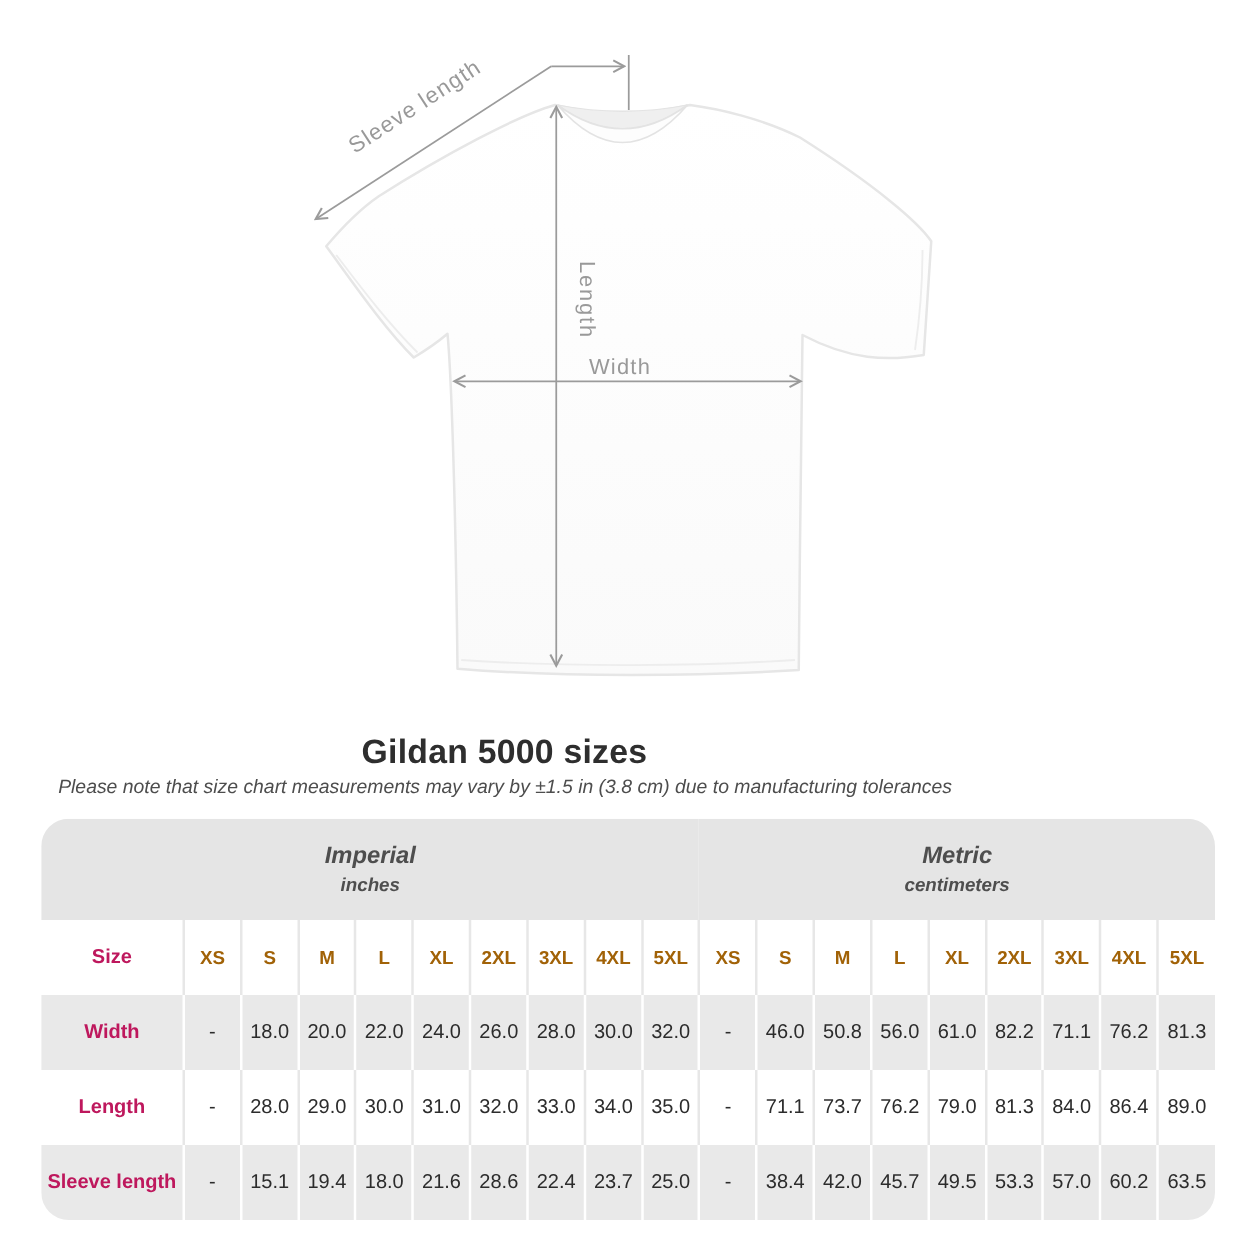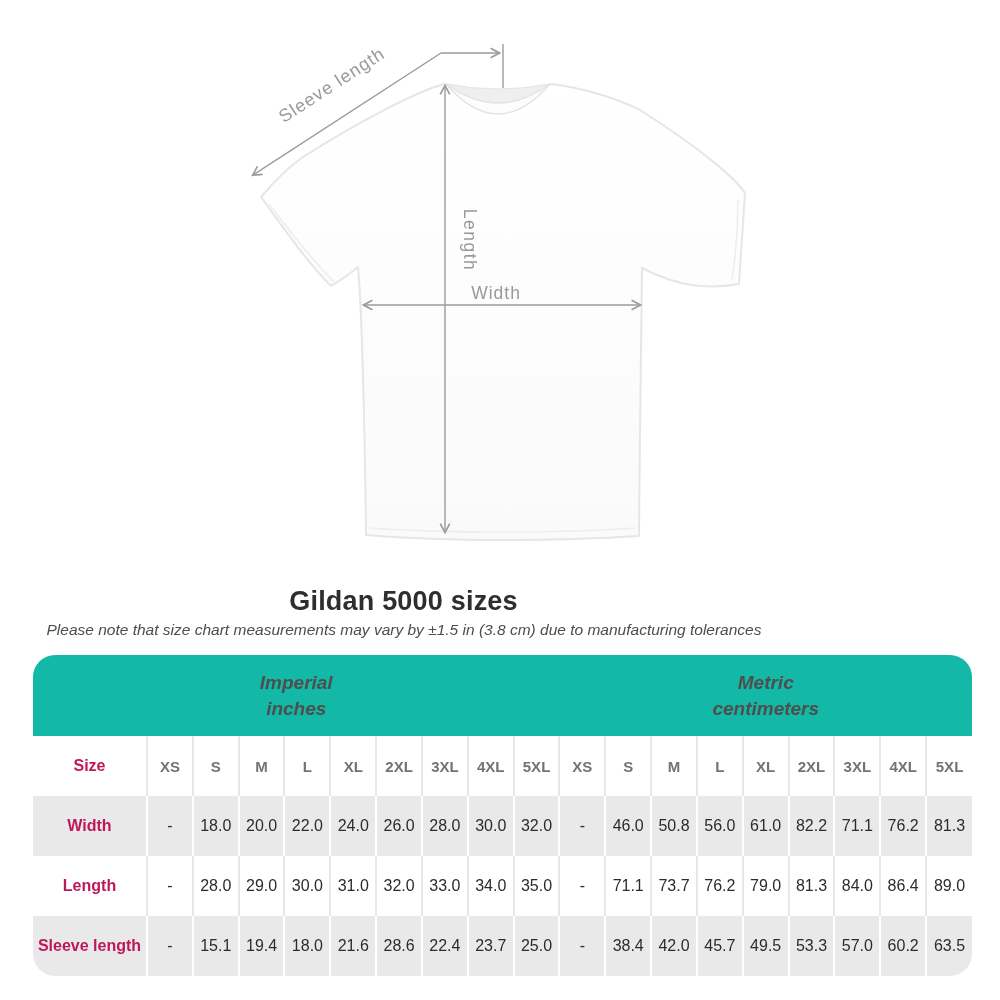--- a/index.html
+++ b/index.html
@@ -16,27 +16,27 @@
   .page-subtitle{
     position:absolute;left:0;top:621px;width:808px;text-align:center;
     font-size:15.5px;font-style:italic;color:#4d4d4d;
   }
   .table-card{
     position:absolute;left:33px;top:655px;width:939px;
     border-radius:22px;overflow:hidden;background:#ffffff;
   }
   table.size-table{border-collapse:collapse;table-layout:fixed;width:100%;}
   .band-row th{
-    background:#14b8a6;height:79px;border:none;vertical-align:middle;text-align:center;margin-left:44px;
+    background:#e5e5e5;height:79px;border:none;vertical-align:middle;text-align:center;margin-left:44px;
   }
   .unit-label{font-style:italic;font-weight:bold;font-size:19px;color:#4e4e4e;}
-  .unit-sublabel{font-style:italic;font-size:19px;color:#4e4e4e;margin-top:4px;}
+  .unit-sublabel{font-style:italic;font-size:15px;color:#4e4e4e;margin-top:4px;}
   .size-row th{
     background:#ffffff;height:58px;text-align:center;vertical-align:middle;
-    font-size:15px;font-weight:bold;color:#737373;
+    font-size:15px;font-weight:bold;color:#a16207;
   }
   .size-row th + th{border-left:2px solid #e7e7e7;}
   tbody td{
     height:58px;text-align:center;vertical-align:middle;
     font-size:16px;color:#2c2c2c;
   }
   tbody td + td{border-left:2px solid;}
   tbody tr.shade td{background:#e9e9e9;border-left-color:#ffffff;}
   tbody tr.plain td{background:#ffffff;border-left-color:#e7e7e7;}
   td.row-label,th.size-col0{font-weight:bold;color:#be185d;font-size:16px;}

